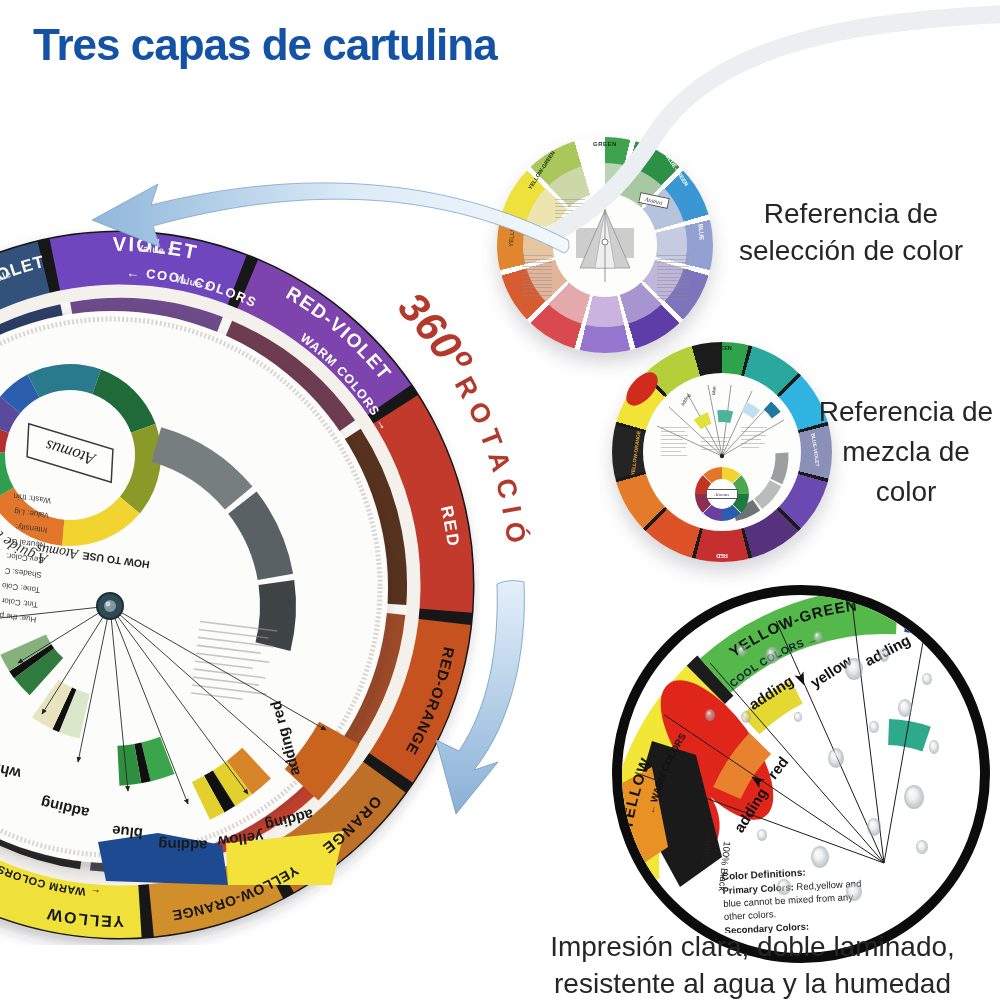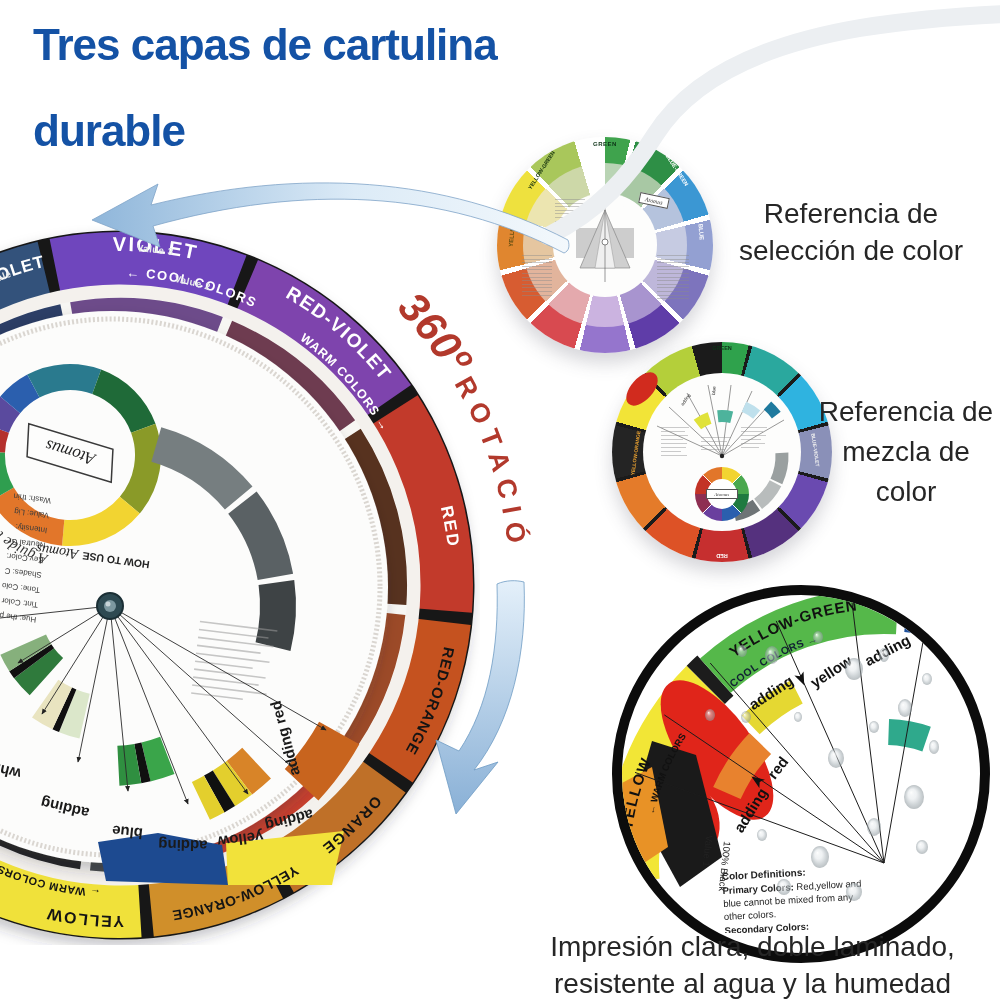--- a/index.html
+++ b/index.html
@@ -35,21 +35,20 @@
   svg text{font-family:"Liberation Sans",sans-serif;}
   .script{font-family:"Liberation Serif",serif;font-style:italic;}
 </style>
 </head>
 <body>
 
 <div id="stage">
 
   <div class="title">
     <div>Tres capas de cartulina</div>
-    <div>durable</div>
   </div>
 
   <svg id="bw" class="abs" style="left:-240px;top:225px;" width="720" height="720" viewBox="0 0 720 720">
     <defs id="bwdefs">
       <filter id="fsh" x="-20%" y="-20%" width="140%" height="140%">
         <feDropShadow dx="-3" dy="7" stdDeviation="7" flood-color="#30303a" flood-opacity="0.28"></feDropShadow>
       </filter>
       <marker id="mfan" viewBox="0 0 10 10" refX="8" refY="5" markerWidth="7" markerHeight="7" orient="auto">
         <path d="M0,1 L9,5 L0,9 Z" fill="#222"></path>
       </marker>

